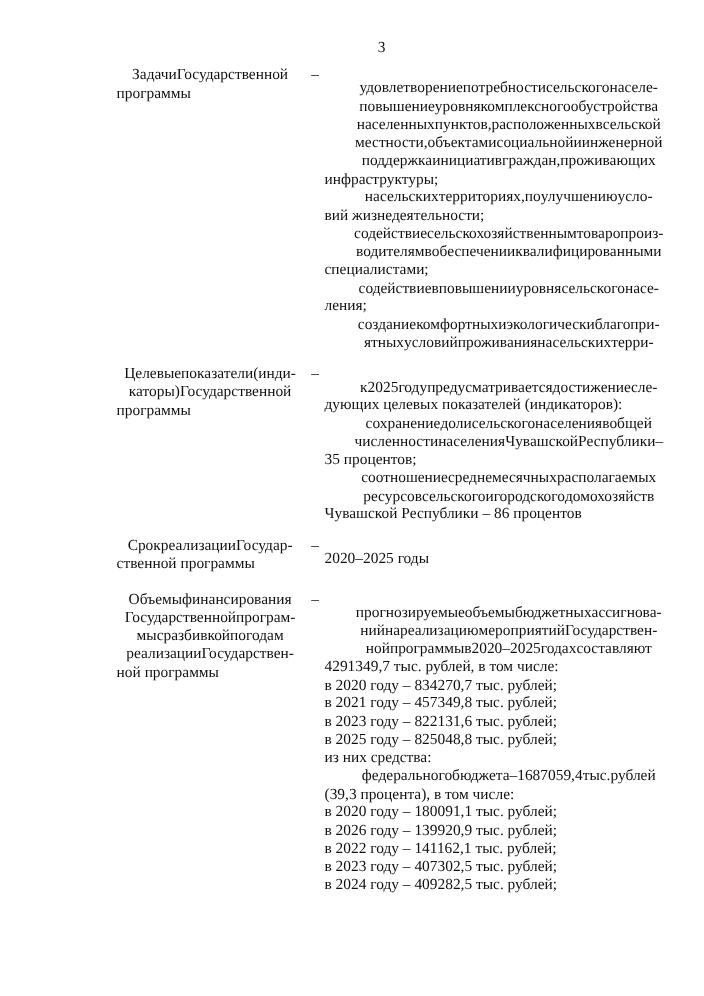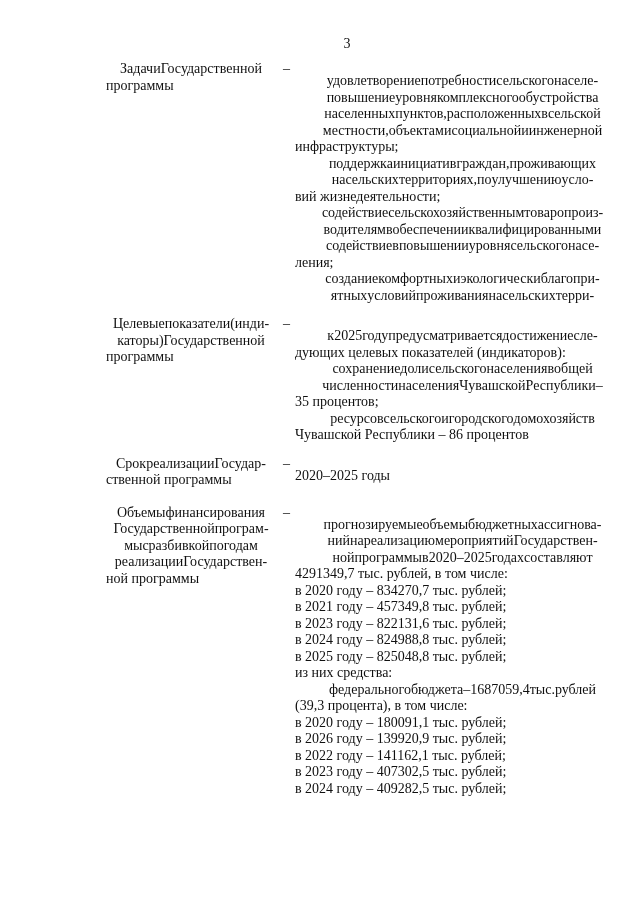--- a/index.html
+++ b/index.html
@@ -85,47 +85,48 @@
             <span>в</span>
             <span>сельской</span>
           </div>
           <div class="line just">
             <span>местности,</span>
             <span>объектами</span>
             <span>социальной</span>
             <span>и</span>
             <span>инженерной</span>
           </div>
-          <div class="line">инфраструктуры;</div>
           <div class="line just">
             <span>поддержка</span>
             <span>инициатив</span>
             <span>граждан,</span>
             <span>проживающих</span>
           </div>
+          <div class="line">инфраструктуры;</div>
           <div class="line just">
             <span>на</span>
             <span>сельских</span>
             <span>территориях,</span>
             <span>по</span>
             <span>улучшению</span>
             <span>усло-</span>
           </div>
           <div class="line">вий жизнедеятельности;</div>
           <div class="line just">
             <span>содействие</span>
             <span>сельскохозяйственным</span>
             <span>товаропроиз-</span>
           </div>
           <div class="line just">
             <span>водителям</span>
             <span>в</span>
             <span>обеспечении</span>
             <span>квалифицированными</span>
           </div>
+          <div class="line">специалистами;</div>
           <div class="line just">
             <span>содействие</span>
             <span>в</span>
             <span>повышении</span>
             <span>уровня</span>
             <span>сельского</span>
             <span>насе-</span>
           </div>
           <div class="line">ления;</div>
           <div class="line just">
@@ -179,20 +180,25 @@
           </div>
           <div class="line just">
             <span>численности</span>
             <span>населения</span>
             <span>Чувашской</span>
             <span>Республики</span>
             <span>–</span>
           </div>
           <div class="line">35 процентов;</div>
           <div class="line just">
+            <span>соотношение</span>
+            <span>среднемесячных</span>
+            <span>располагаемых</span>
+          </div>
+          <div class="line just">
             <span>ресурсов</span>
             <span>сельского</span>
             <span>и</span>
             <span>городского</span>
             <span>домохозяйств</span>
           </div>
           <div class="line">Чувашской Республики – 86 процентов</div>
         </div>
       </div>
       <div class="section">
@@ -252,21 +258,20 @@
             <span>программы</span>
             <span>в</span>
             <span>2020–2025</span>
             <span>годах</span>
             <span>составляют</span>
           </div>
           <div class="line">4291349,7 тыс. рублей, в том числе:</div>
           <div class="line">в 2020 году – 834270,7 тыс. рублей;</div>
           <div class="line">в 2021 году – 457349,8 тыс. рублей;</div>
           <div class="line">в 2023 году – 822131,6 тыс. рублей;</div>
-          <div class="line">в 2024 году – 824988,8 тыс. рублей;</div>
           <div class="line">в 2025 году – 825048,8 тыс. рублей;</div>
           <div class="line">из них средства:</div>
           <div class="line just">
             <span>федерального</span>
             <span>бюджета</span>
             <span>–</span>
             <span>1687059,4</span>
             <span>тыс.</span>
             <span>рублей</span>
           </div>

